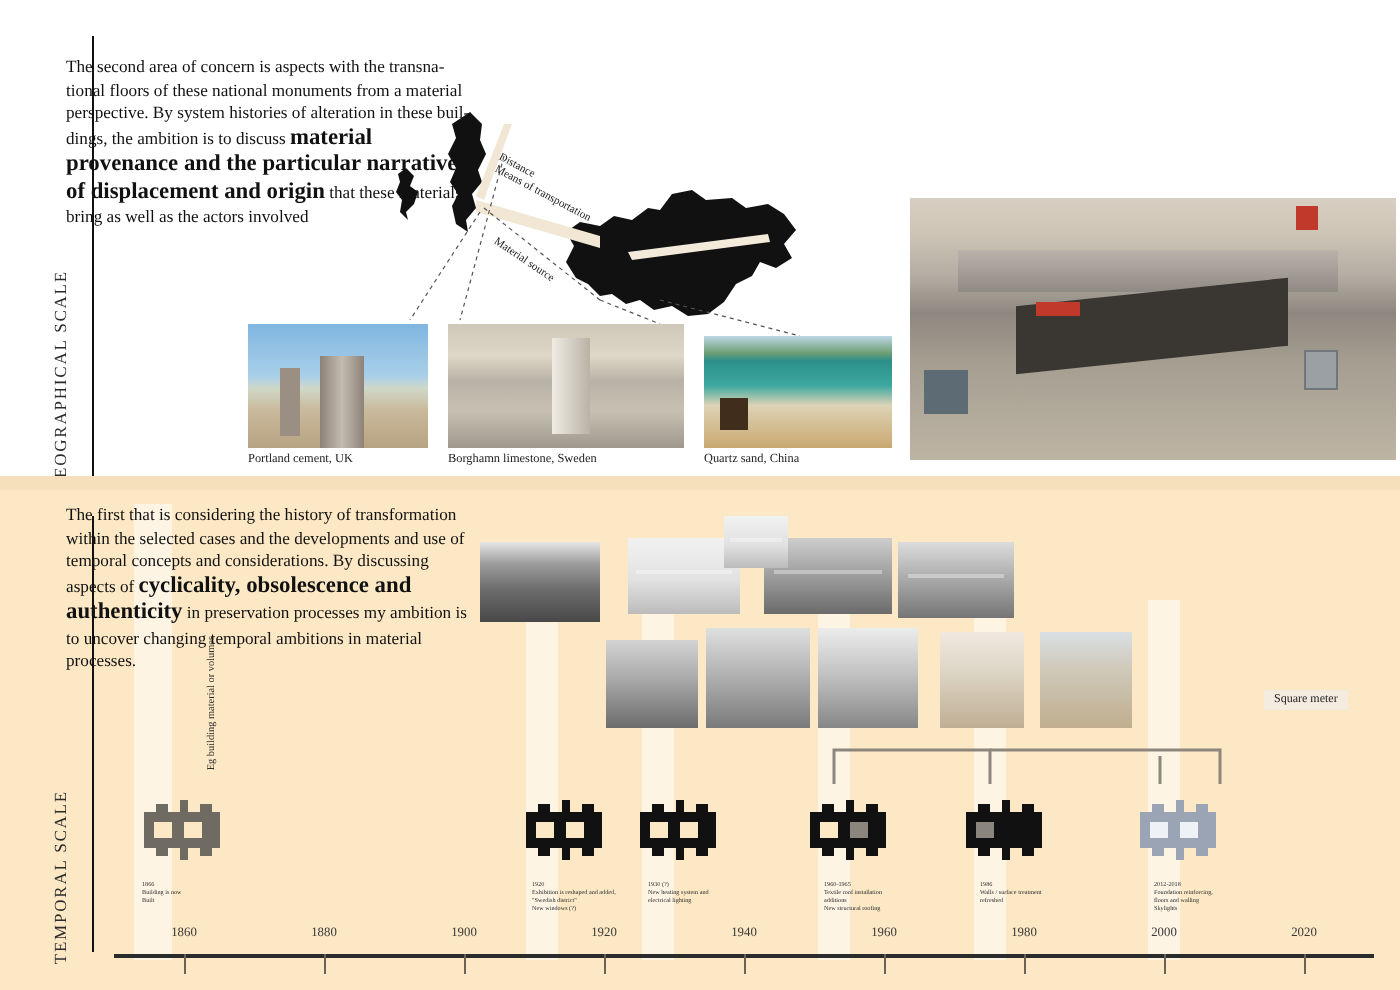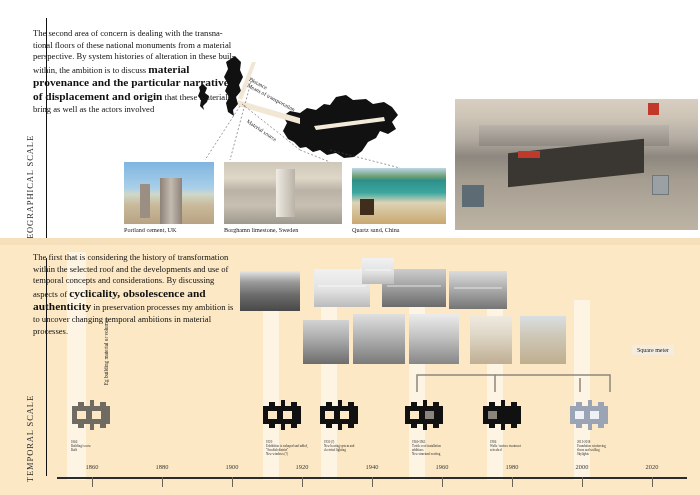--- a/index.html
+++ b/index.html
@@ -118,24 +118,24 @@
 <body>
 
 <div class="page">
 
   <div class="band-geo"></div>
 
   <div class="axis-line-geo"></div>
   <div class="axis-title axis-geo">GEOGRAPHICAL SCALE</div>
 
   <div class="para para1">
-    <span>The second area of concern is dealing with the transna-</span>
+    <span>The second area of concern is aspects with the transna-</span>
     <span>tional floors of these national monuments from a material</span>
     <span>perspective. By system histories of alteration in these buil-</span>
-    <span>within, the ambition is to discuss </span><span class="big">material provenance and the particular narratives of displacement and origin</span><span> that these materials bring as well as the actors involved</span>
+    <span>dings, the ambition is to discuss </span><span class="big">material provenance and the particular narratives of displacement and origin</span><span> that these materials bring as well as the actors involved</span>
   </div>
 
   <svg class="silhouette" style="left:215px;top:55px;width:34px;height:62px;" viewBox="0 0 34 62">
     <path d="M20 1 L26 7 L25 15 L28 22 L24 30 L26 36 L21 42 L23 49 L18 55 L19 61 L13 57 L11 48 L14 42 L10 36 L13 29 L9 22 L13 14 L11 7 Z" fill="#111"></path>
   </svg>
 
   <svg class="silhouette" style="left:196px;top:84px;width:16px;height:26px;" viewBox="0 0 16 26">
     <path d="M7 0 L11 4 L9 9 L13 12 L11 18 L7 22 L8 26 L4 22 L5 16 L2 12 L4 7 L3 3 Z" fill="#111"></path>
   </svg>
 
@@ -185,21 +185,21 @@
   <div class="tl-col" style="left:321px;width:16px;top:300px;height:180px;"></div>
   <div class="tl-col" style="left:409px;width:16px;top:300px;height:180px;"></div>
   <div class="tl-col" style="left:487px;width:16px;top:300px;height:180px;"></div>
   <div class="tl-col" style="left:574px;width:16px;top:300px;height:180px;"></div>
 
   <div class="axis-line-temp"></div>
   <div class="axis-title axis-temp">TEMPORAL SCALE</div>
 
   <div class="para para2">
     <span>The first that is considering the history of transformation</span>
-    <span>within the selected roof and the developments and use of</span>
+    <span>within the selected cases and the developments and use of</span>
     <span>temporal concepts and considerations. By discussing aspects</span>
     <span>of </span><span class="big">cyclicality, obsolescence and authenticity</span><span> in preservation processes my ambition is to uncover changing temporal ambitions in material processes.</span>
   </div>
 
   <div class="vlabel" style="left:103px;top:318px;">Eg building material or volumes</div>
 
   <div class="photo ph-gray g1" style="left:240px;top:271px;width:60px;height:40px;"></div>
   <div class="photo ph-gray g2 thumb-lines" style="left:314px;top:269px;width:56px;height:38px;"></div>
   <div class="photo ph-gray g3 thumb-lines" style="left:382px;top:269px;width:64px;height:38px;"></div>
   <div class="photo ph-gray g4 thumb-lines" style="left:449px;top:271px;width:58px;height:38px;"></div>

